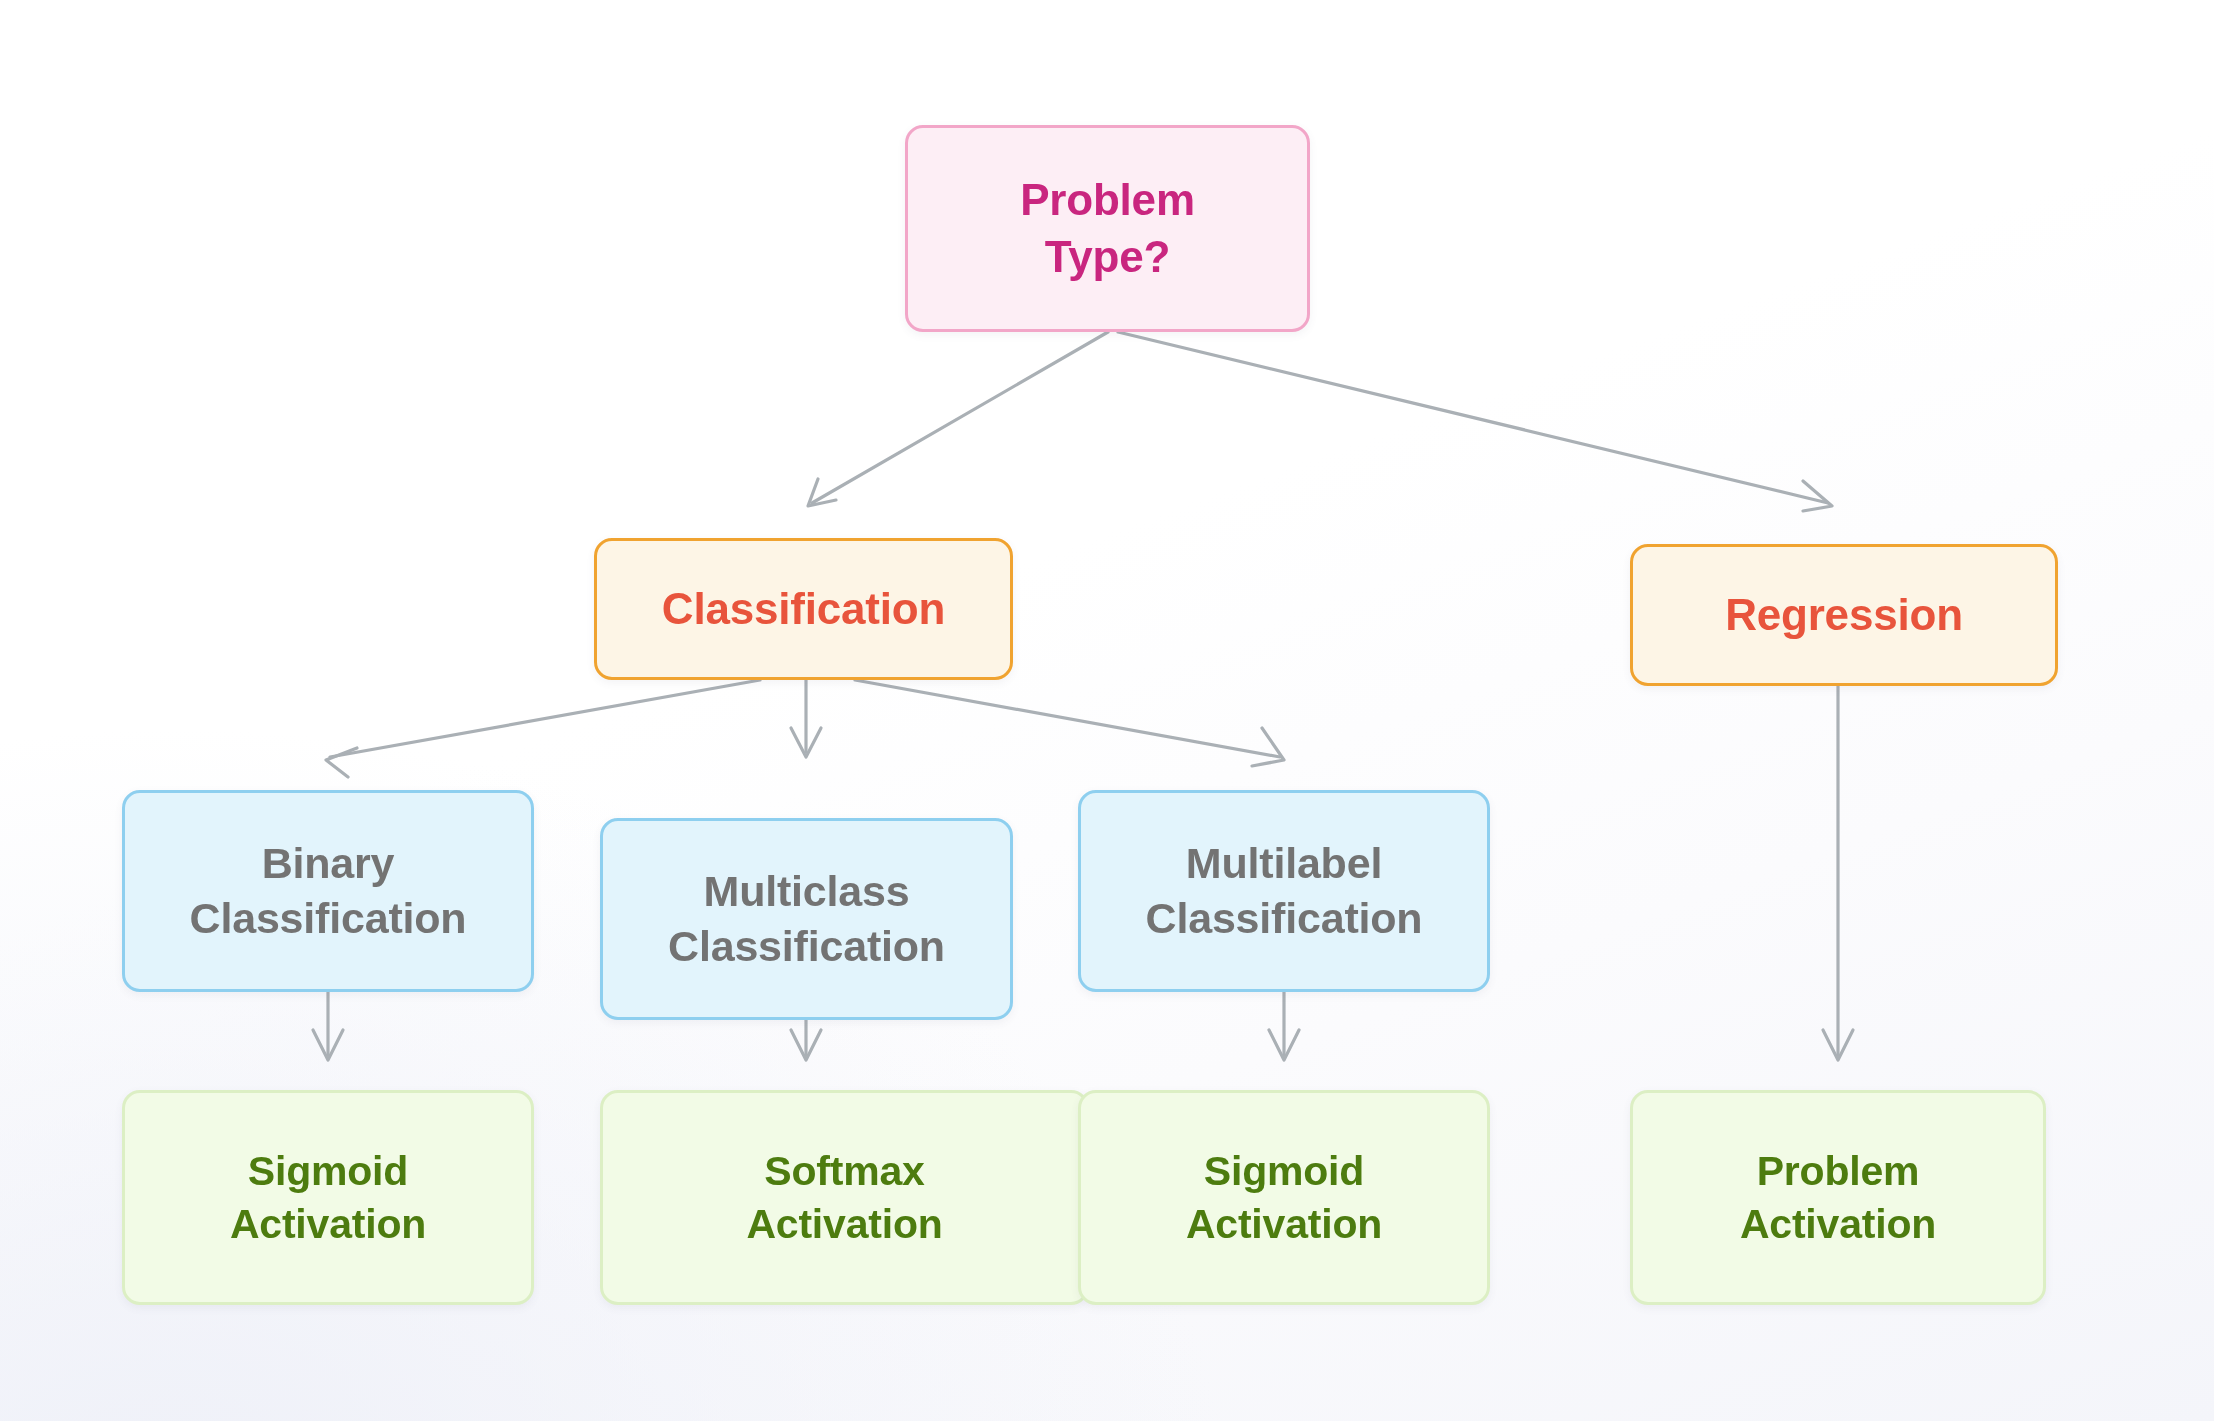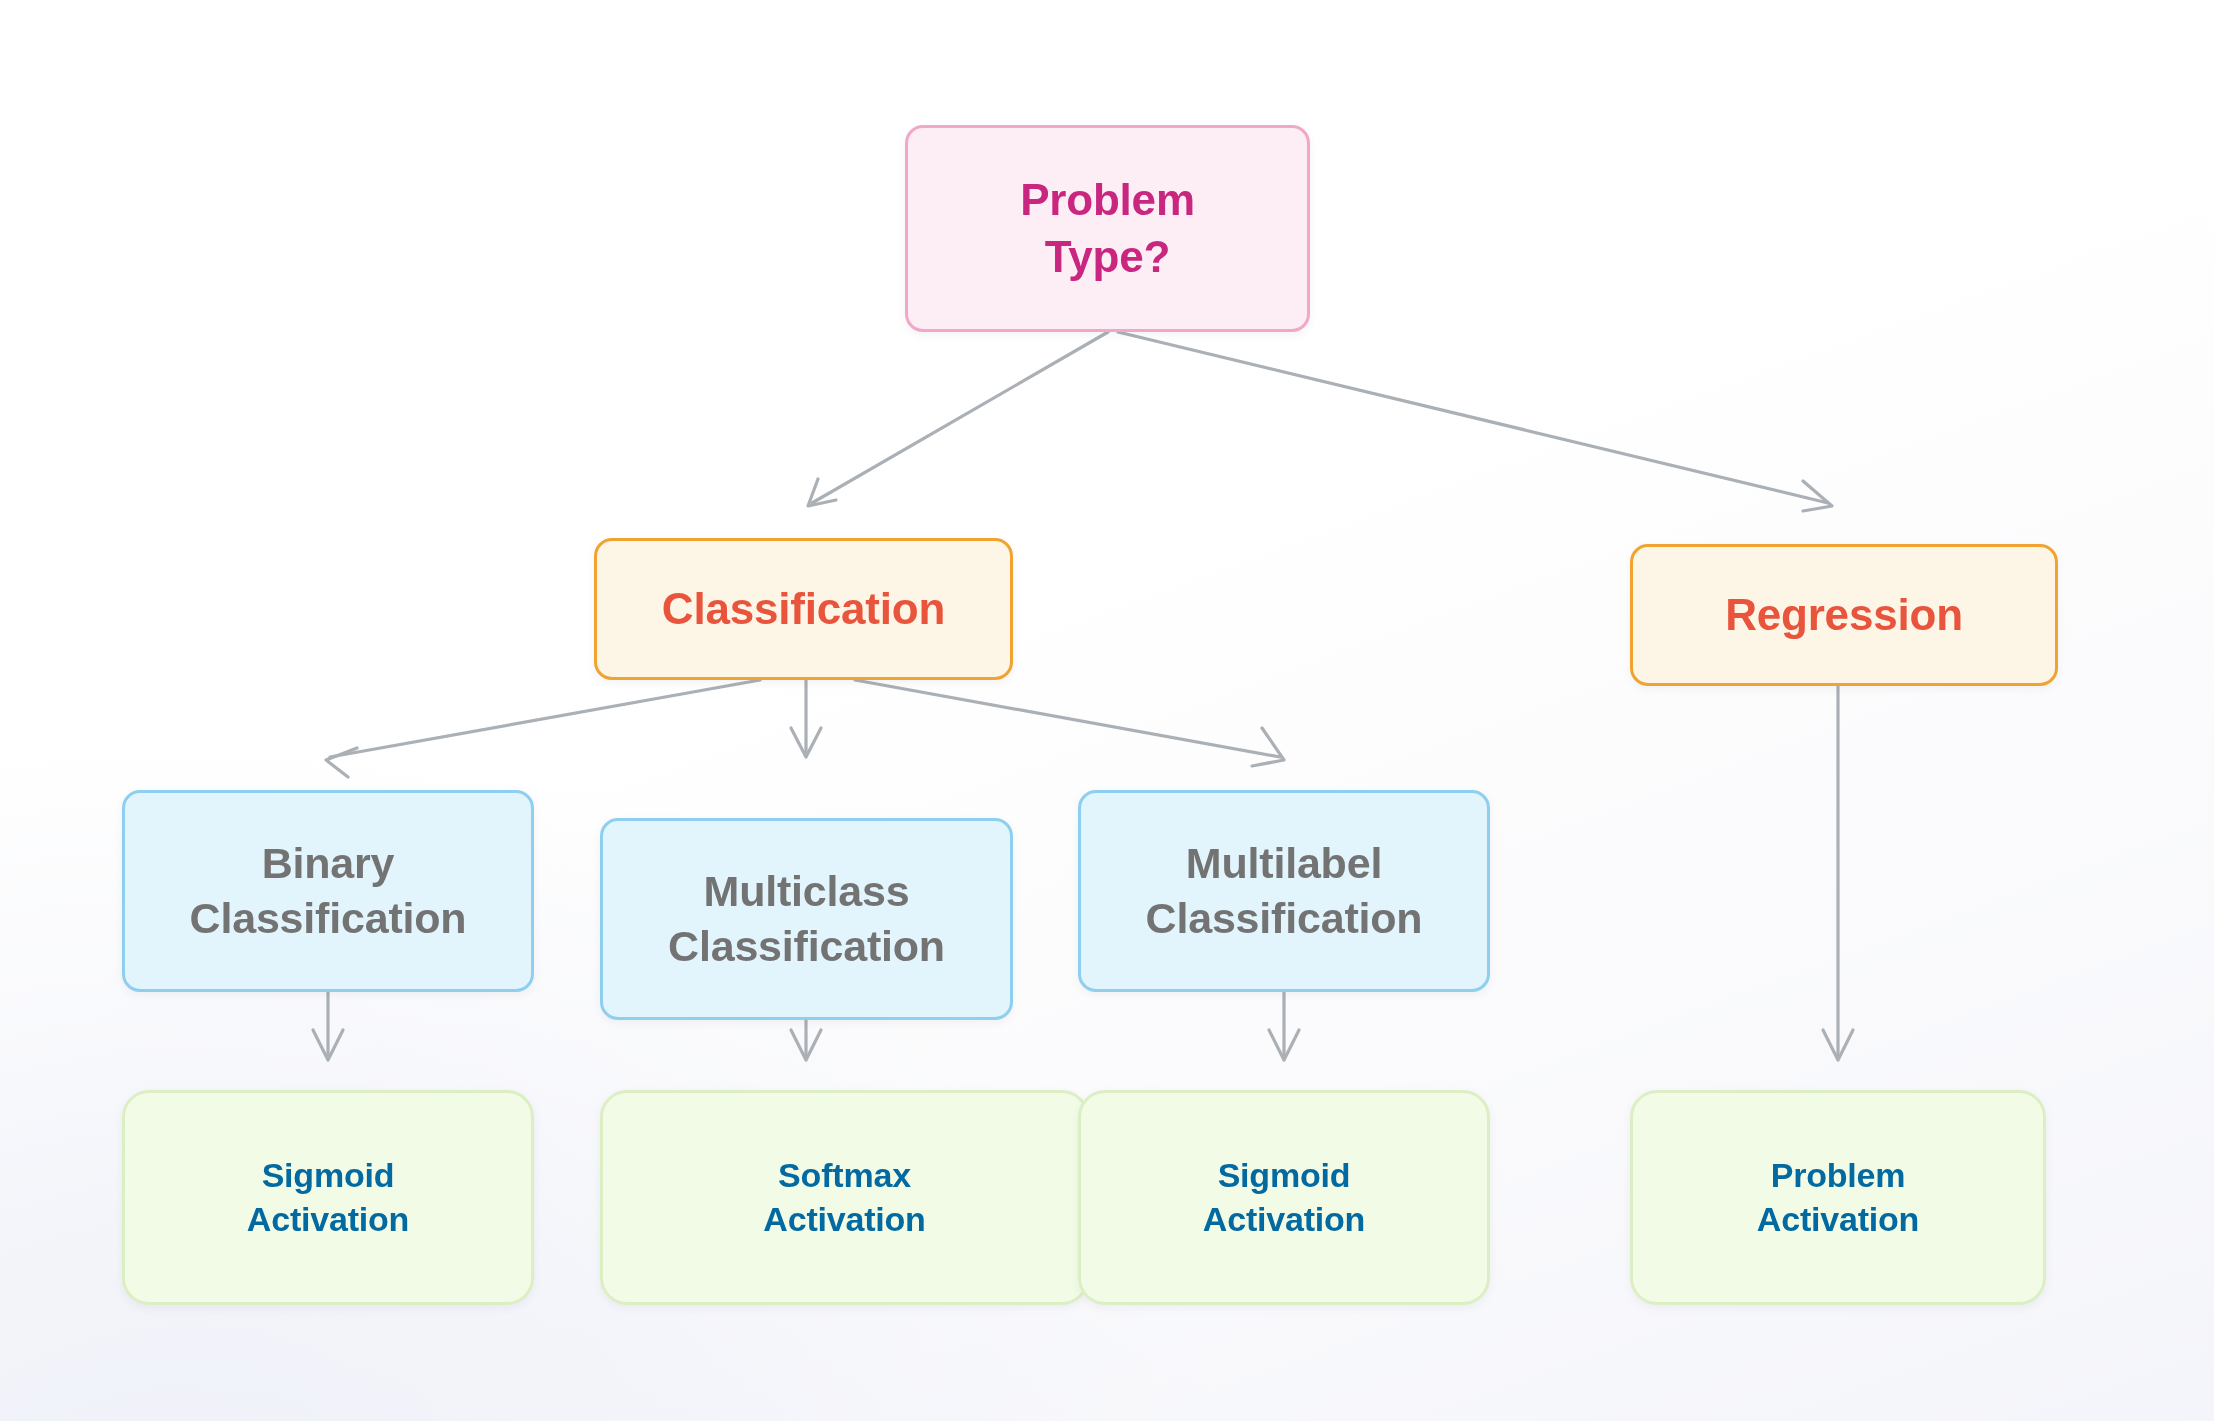--- a/index.html
+++ b/index.html
@@ -60,23 +60,22 @@
   }
   .node-task {
     background: #e2f4fc;
     border-color: #8ecfef;
     color: #737373;
     font-size: 43px;
   }
   .node-activation {
     background: #f2fbe6;
     border-color: #dcefc4;
-    color: #0369a1;
-    font-size: 34px;
-    border-radius: 27px;
+    color: #4d7c0f;
+    font-size: 41px;
   }
 </style>
 </head>
 <body>
 
 <div id="canvas">
 
   <svg id="edges" viewBox="0 0 2214 1421" width="2214" height="1421">
     <g fill="none" stroke="#aab0b5" stroke-width="3.2" stroke-linecap="round" stroke-linejoin="round">
 

